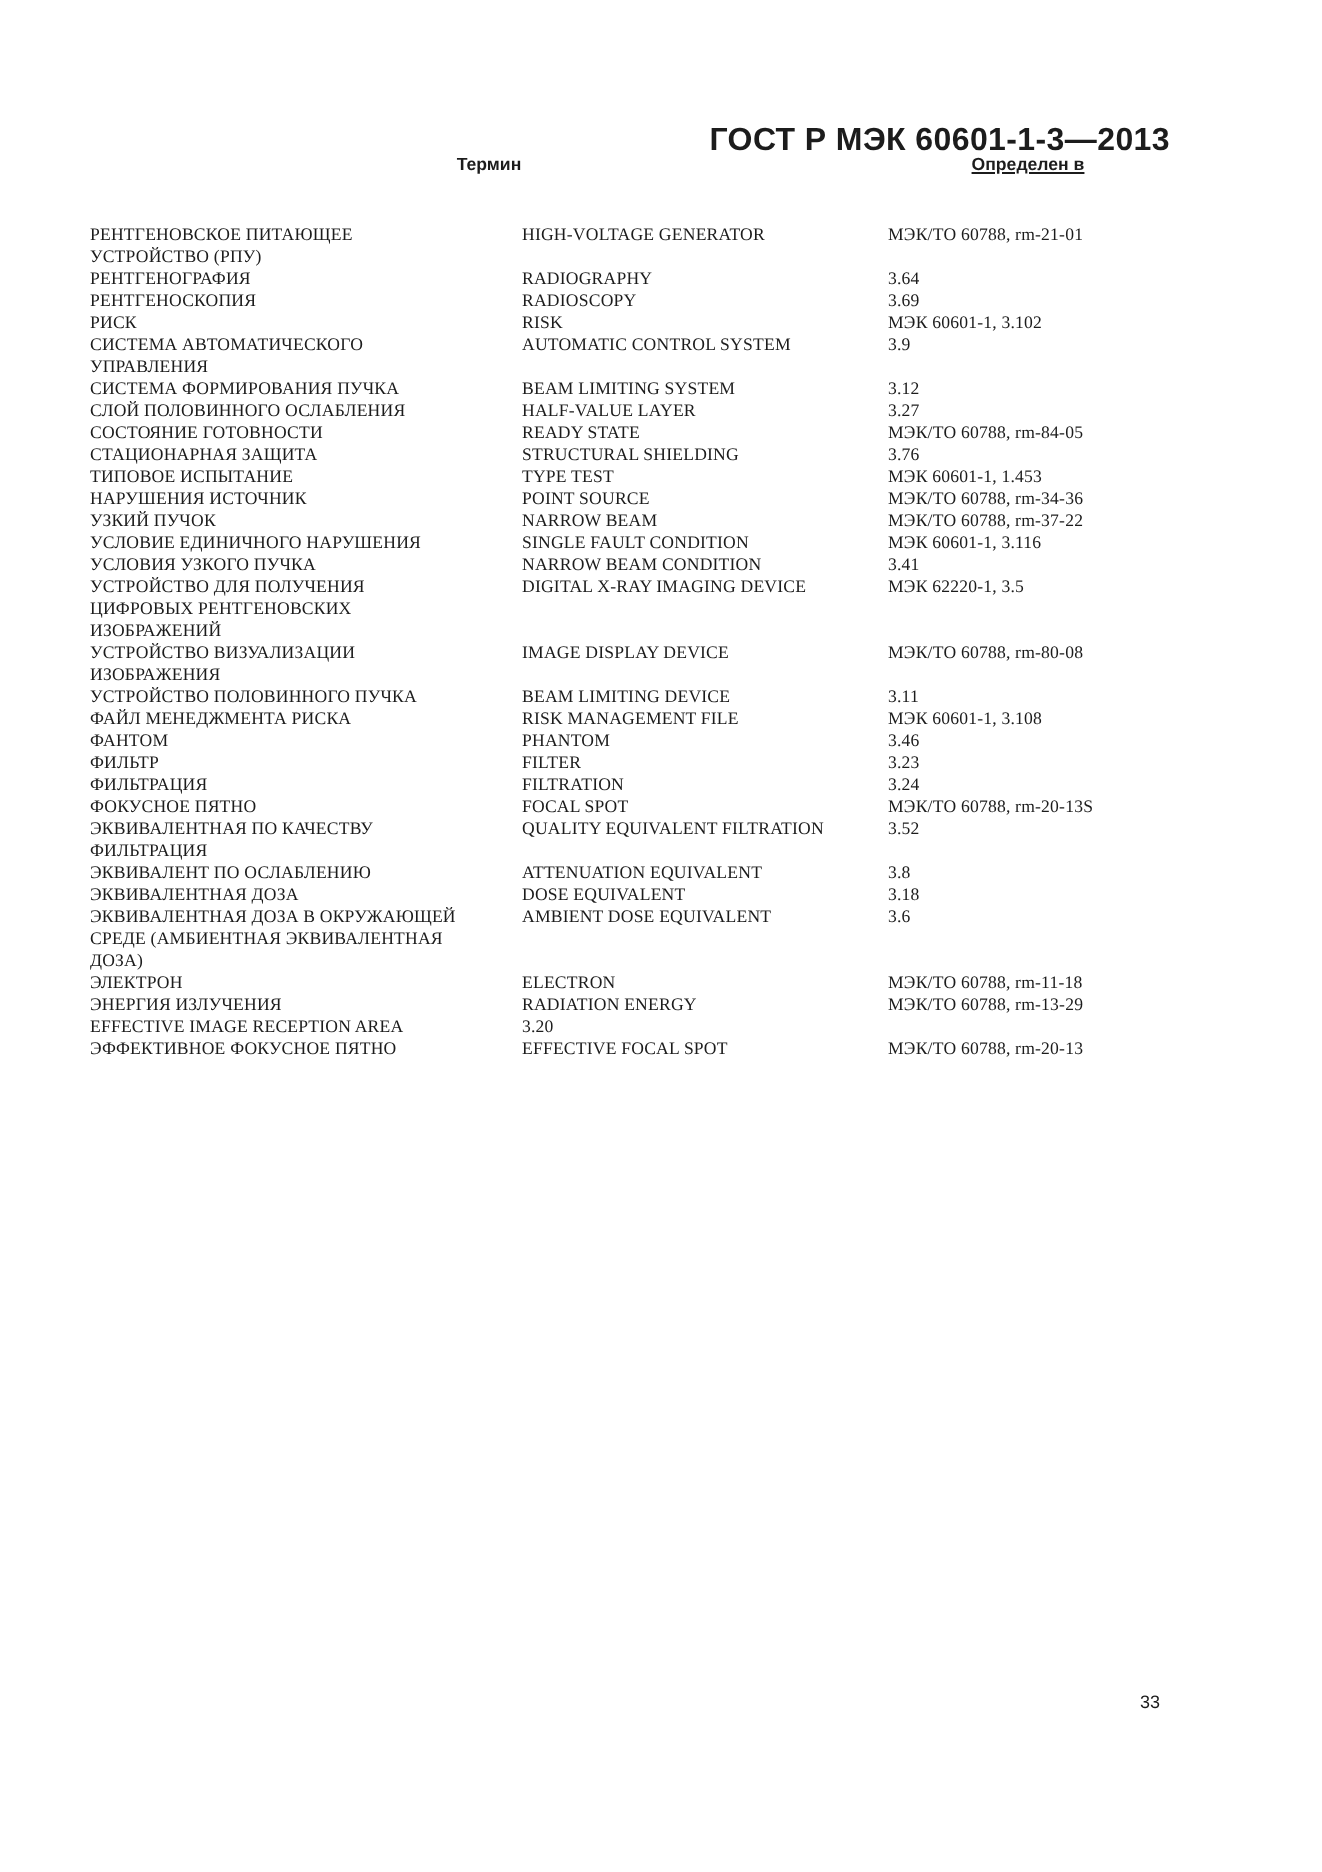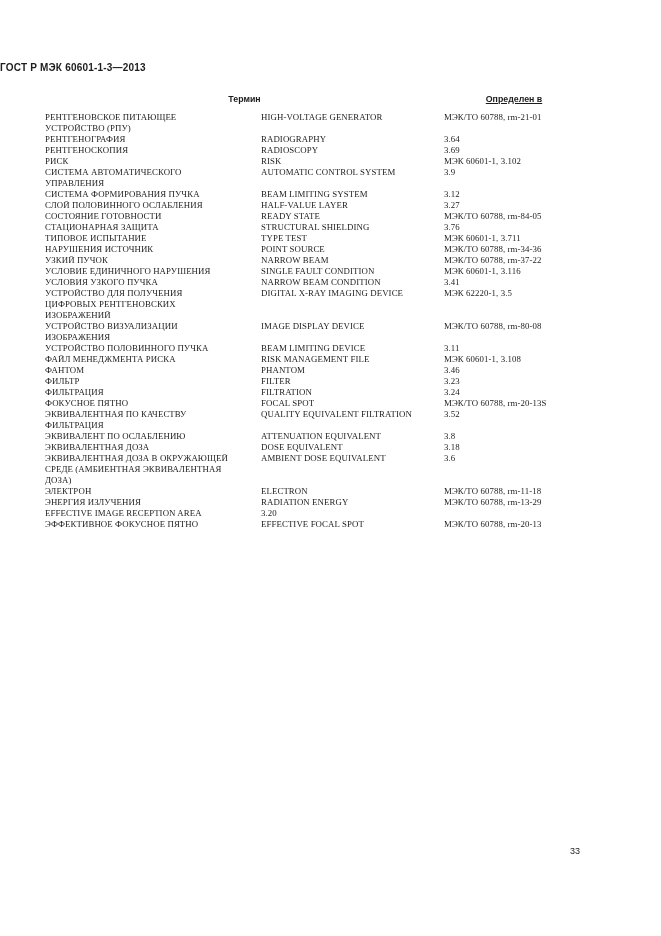--- a/index.html
+++ b/index.html
@@ -14,29 +14,29 @@
     height: 936px;
     background: #ffffff;
     color: #1c1c1c;
     overflow: hidden;
   }
   .doc-title {
     position: absolute;
     top: 62px;
     left: 0;
     right: 76px;
-    text-align: left;
-    font-size: 10px;
+    text-align: right;
+    font-size: 16px;
     font-weight: bold;
     letter-spacing: 0.2px;
     white-space: pre;
   }
   .col-head {
     position: absolute;
-    top: 94px;
+    top: 77px;
     font-size: 8.8px;
     font-weight: bold;
     text-align: center;
     white-space: pre;
   }
   .col-head.term { left: 45px;  width: 399px; }
   .col-head.def  { left: 444px; width: 140px; text-decoration: underline; }
 
   .term-table {
     position: absolute;
@@ -128,21 +128,21 @@
 
     <div class="term-row">
       <div class="cell cell-ru">СТАЦИОНАРНАЯ ЗАЩИТА</div>
       <div class="cell cell-en">STRUCTURAL SHIELDING</div>
       <div class="cell cell-ref">3.76</div>
     </div>
 
     <div class="term-row">
       <div class="cell cell-ru">ТИПОВОЕ ИСПЫТАНИЕ</div>
       <div class="cell cell-en">TYPE TEST</div>
-      <div class="cell cell-ref">МЭК 60601-1, 3.711</div>
+      <div class="cell cell-ref">МЭК 60601-1, 1.453</div>
     </div>
 
     <div class="term-row">
       <div class="cell cell-ru">НАРУШЕНИЯ ИСТОЧНИК</div>
       <div class="cell cell-en">POINT SOURCE</div>
       <div class="cell cell-ref">МЭК/ТО 60788, rm-34-36</div>
     </div>
 
     <div class="term-row">
       <div class="cell cell-ru">УЗКИЙ ПУЧОК</div>

